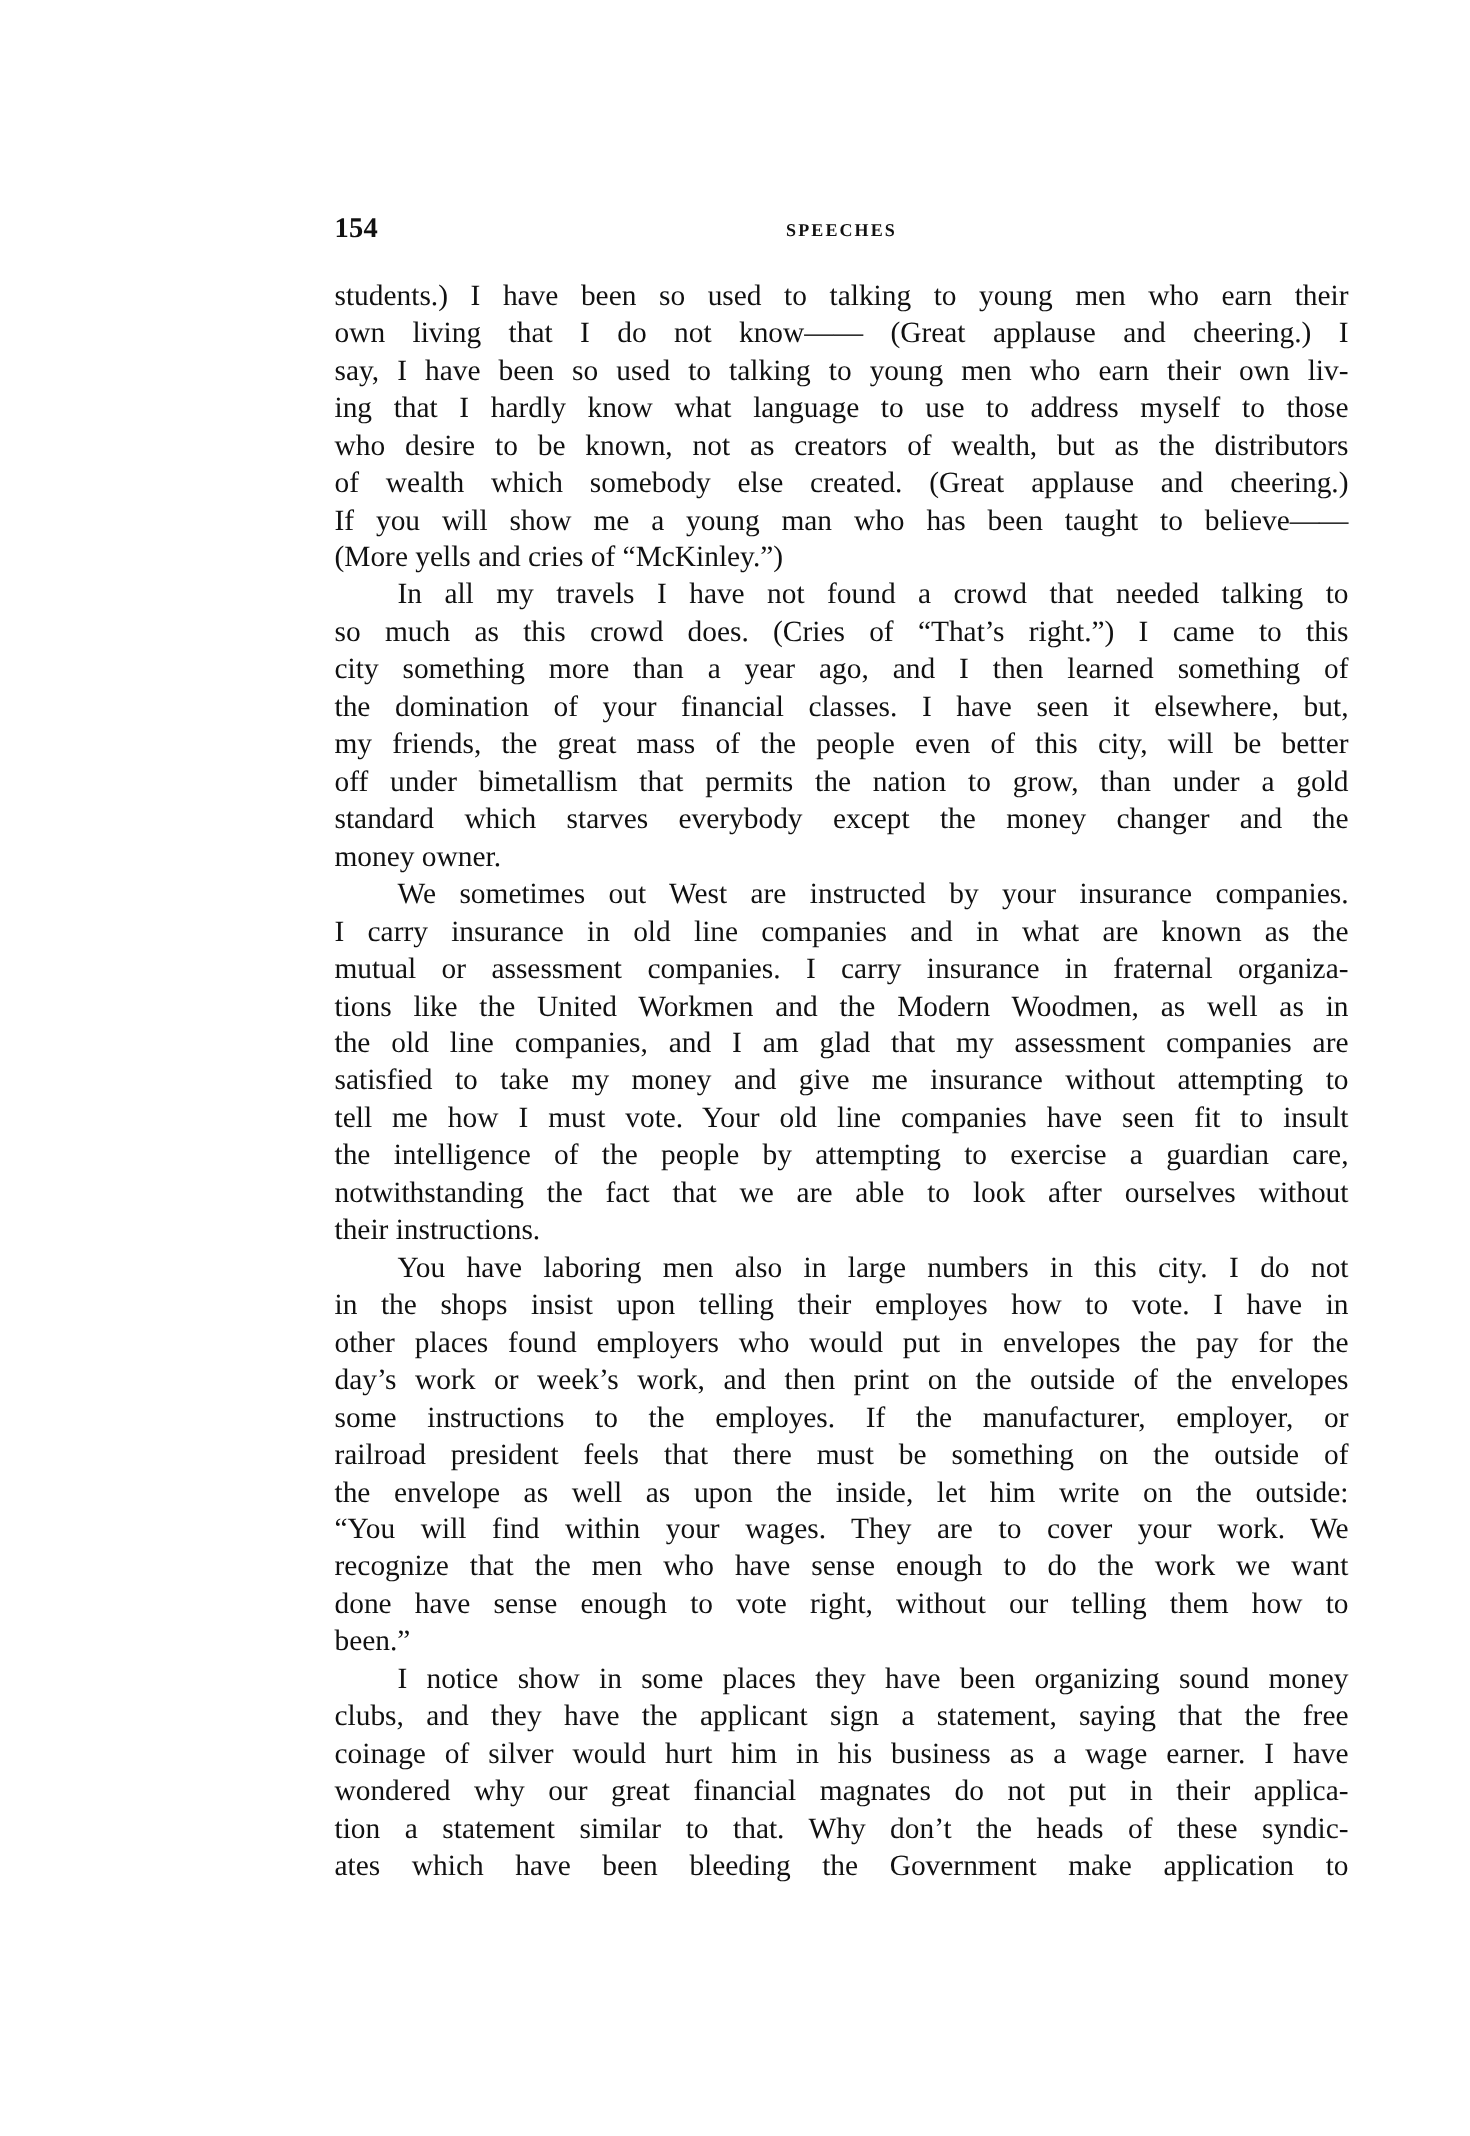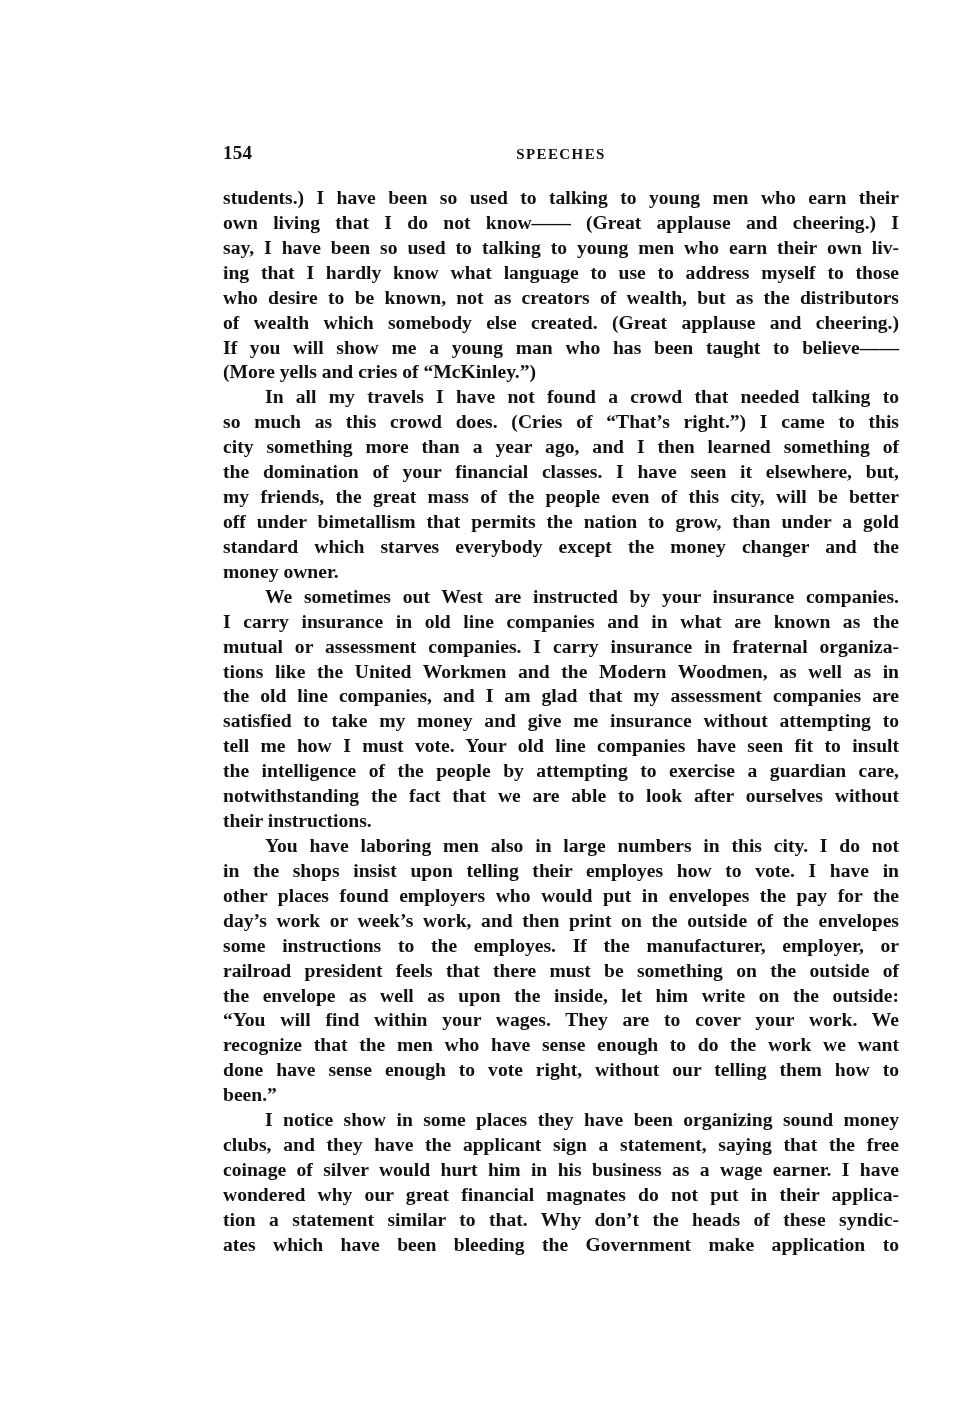--- a/index.html
+++ b/index.html
@@ -1,22 +1,22 @@
 <!DOCTYPE html>
 <html><head>
 <meta charset="utf-8">
 <style>
   html, body { margin: 0; padding: 0; background: #ffffff; }
   body { width: 980px; height: 1424px; position: relative; overflow: hidden; }
   .page { position: absolute; left: 0; top: 0; width: 824px; height: 1424px; background: #fff; color: #111; }
   .running-head { position: absolute; left: 223px; top: 142px; width: 676px; height: 24px; font-family: "Liberation Serif", serif; }
   .page-number { position: absolute; left: 0; top: 0; font-size: 19px; font-weight: bold; letter-spacing: 0.2px; }
-  .section-title { position: absolute; left: 0; right: 0; top: 4px; text-align: center; font-size: 15px; font-weight: bold; letter-spacing: 1.4px; }
+  .section-title { position: absolute; left: 0; right: 0; top: 4px; text-align: center; font-size: 12px; font-weight: bold; letter-spacing: 1.4px; }
   .body-text { position: absolute; left: 223px; top: 186px; width: 676px; font-family: "Liberation Serif", serif; font-size: 19.6px; line-height: 24.93px; }
-  .line { display: block; height: 24.93px; white-space: nowrap; text-align: justify; text-align-last: justify; font-weight: bold; }
+  .line { display: block; height: 24.93px; white-space: nowrap; text-align: justify; text-align-last: justify; }
   .line.last { text-align-last: left; }
   .line.indent { padding-left: 42px; }
 </style>
 </head>
 <body>
 
 <div class="page">
   <div class="running-head">
     <span class="page-number">154</span>
     <span class="section-title">SPEECHES</span>

